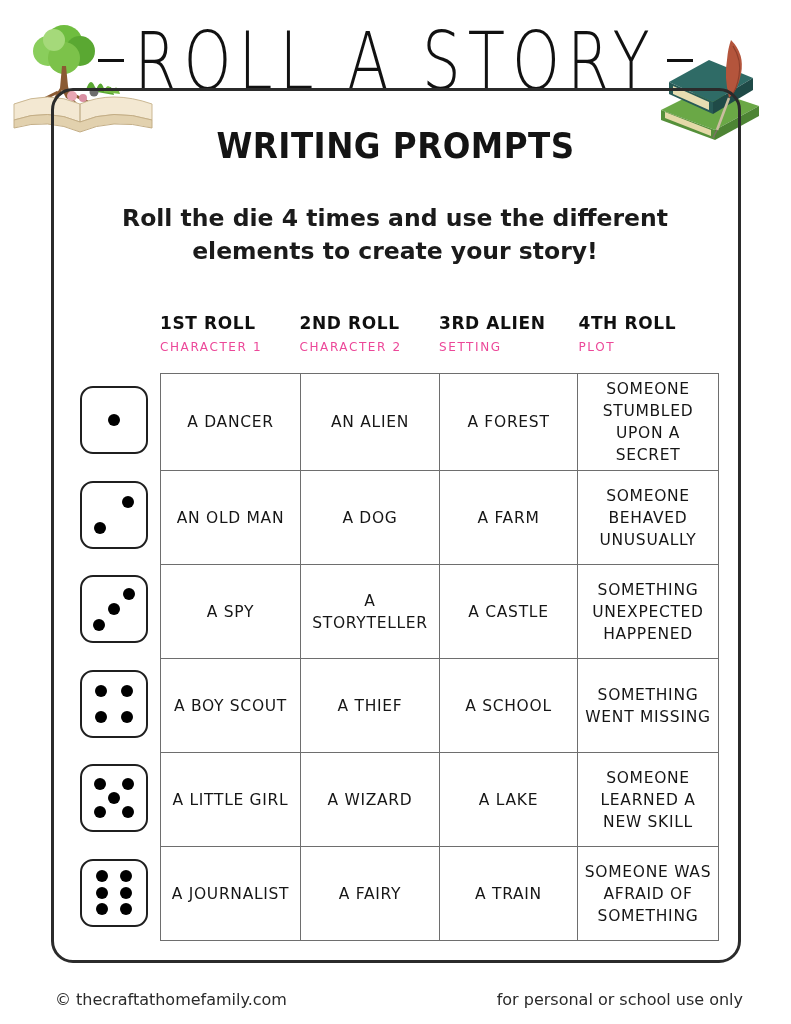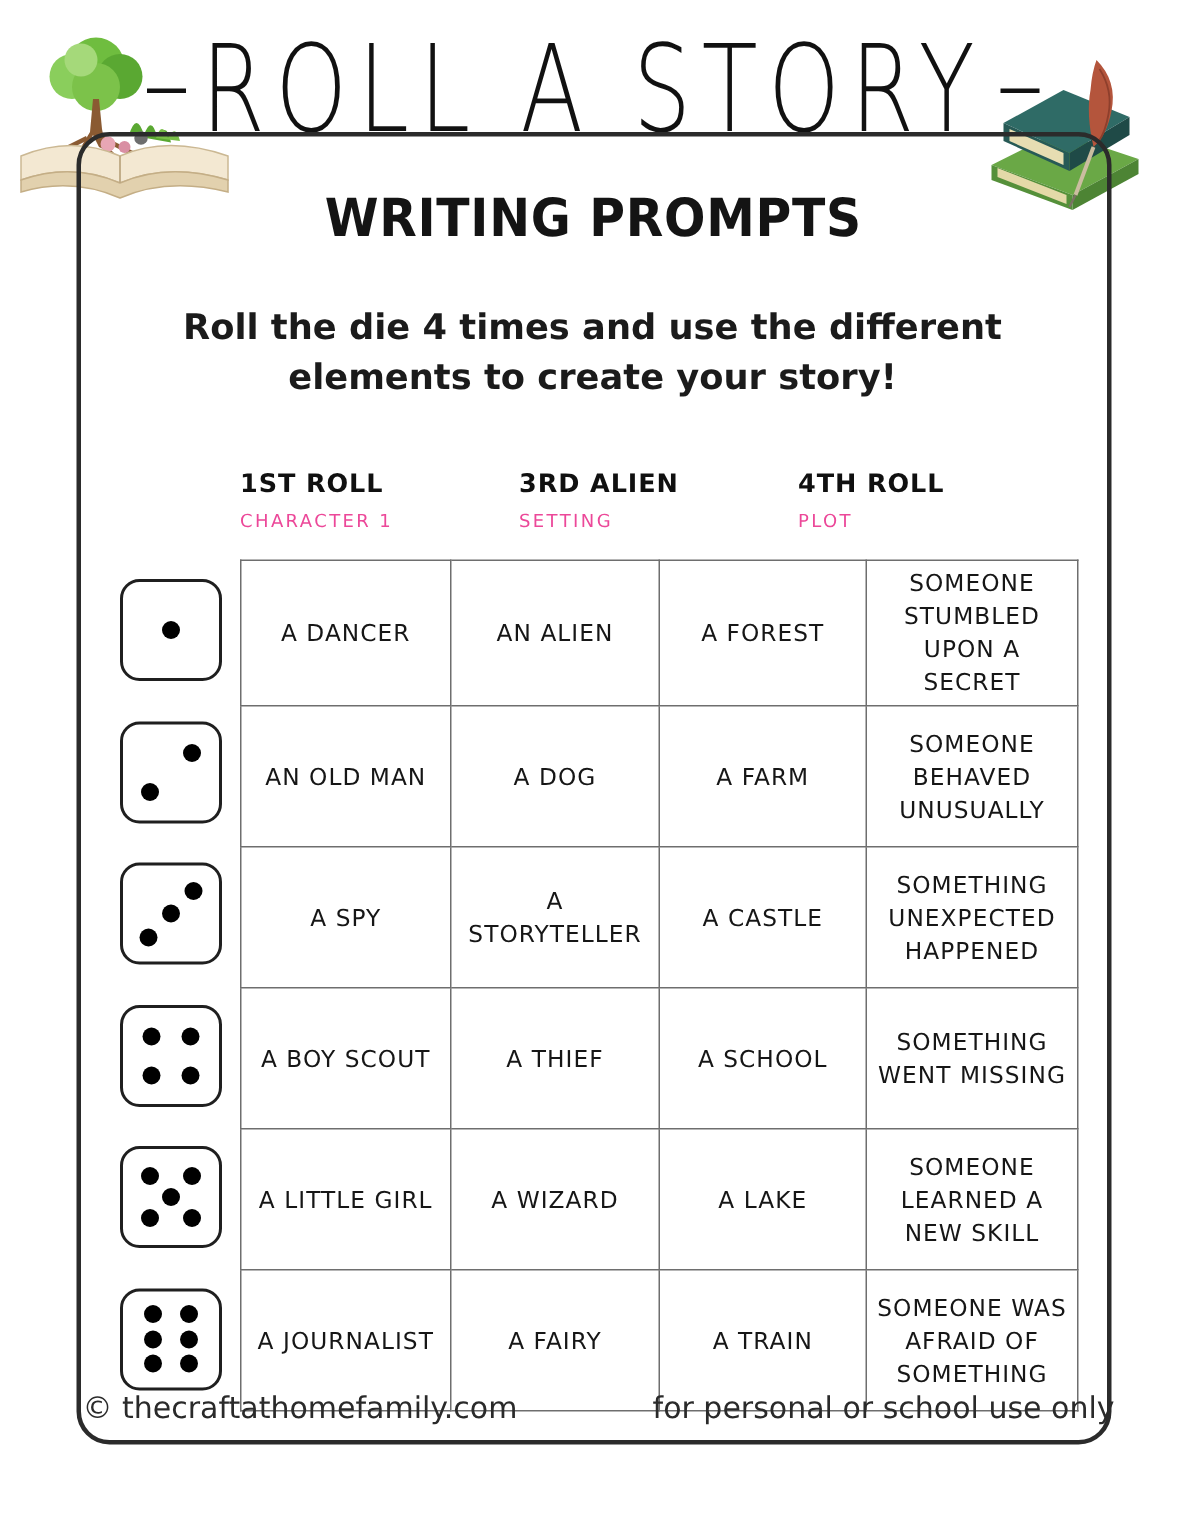--- a/index.html
+++ b/index.html
@@ -196,27 +196,27 @@
   }
   #prompt-table col.c1 { width: 140px; }
   #prompt-table col.c2 { width: 139px; }
   #prompt-table col.c3 { width: 138px; }
   #prompt-table col.c4 { width: 141px; }
 
   
   #footer {
     position: absolute;
     left: 55px;
-    top: 926px;
+    top: 990px;
     width: 688px;
     display: flex;
     justify-content: space-between;
     align-items: baseline;
     font-family: "DejaVu Sans", sans-serif;
-    font-size: 20px;
+    font-size: 16px;
     color: #2a2a2a;
   }
 </style>
 </head>
 <body>
 
 <div id="header">
 
   <svg id="book-tree-art" viewBox="0 0 150 115">
 
@@ -269,20 +269,24 @@
 </div>
 
 <div id="page-frame"></div>
 
 <div id="instructions">Roll the die 4 times and use the different elements to create your story!</div>
 
 <div id="column-headers">
   <div class="col-head">
     <span class="roll-label">1ST ROLL</span>
     <span class="cat-label">CHARACTER 1</span>
+  </div>
+  <div class="col-head">
+    <span class="roll-label">2ND ROLL</span>
+    <span class="cat-label">CHARACTER 2</span>
   </div>
   <div class="col-head">
     <span class="roll-label">3RD ALIEN</span>
     <span class="cat-label">SETTING</span>
   </div>
   <div class="col-head">
     <span class="roll-label">4TH ROLL</span>
     <span class="cat-label">PLOT</span>
   </div>
 </div>

